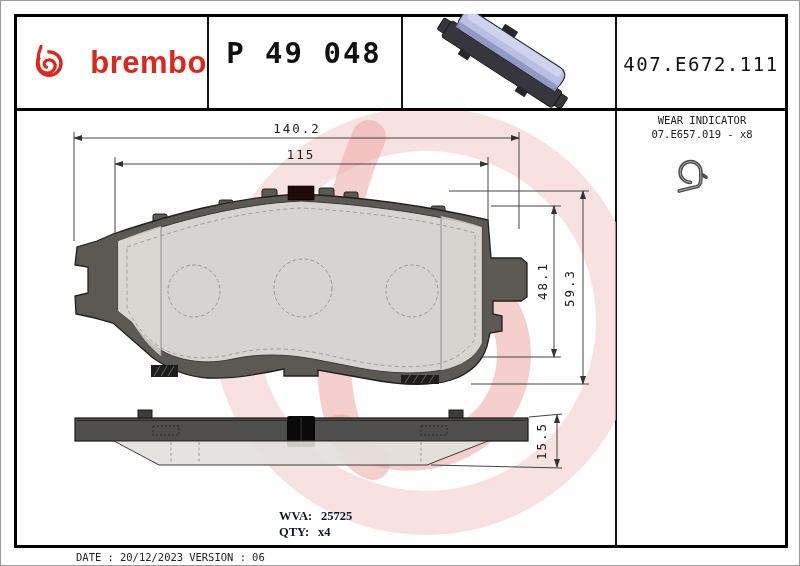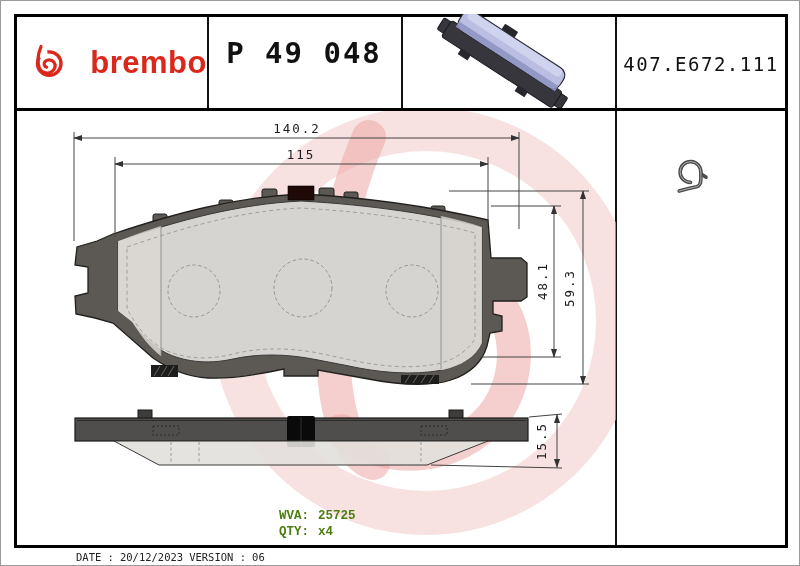--- a/index.html
+++ b/index.html
@@ -7,22 +7,22 @@
           font-family:"Liberation Sans",sans-serif;border:1px solid #9a9a9a;box-sizing:border-box;}
   .frame{position:absolute;left:13px;top:13px;width:774px;height:534px;border:3px solid #000;box-sizing:border-box;}
   .vdiv{position:absolute;width:2px;background:#111;}
   .hdiv{position:absolute;height:3px;background:#000;}
   .cell{position:absolute;display:flex;align-items:center;justify-content:center;}
   .wordmark{font-weight:bold;font-size:31px;letter-spacing:0.5px;color:#da291c;}
   .partno{font-family:"DejaVu Sans Mono",monospace;font-weight:bold;font-size:29px;letter-spacing:2px;color:#111;}
   .catno{font-family:"DejaVu Sans Mono",monospace;font-size:19px;letter-spacing:1.5px;color:#111;}
   .wearbox{position:absolute;left:615px;top:112px;width:172px;text-align:center;
            font-family:"DejaVu Sans Mono",monospace;font-size:10.5px;font-weight:500;color:#1b1b1b;line-height:14px;}
-  .wvaqty{position:absolute;left:278px;top:507px;font-family:Liberation Mono, monospace;
-          font-weight:bold;font-size:12.5px;color:#4d7c0f;line-height:16px;}
+  .wvaqty{position:absolute;left:278px;top:507px;font-family:Liberation Serif, serif;
+          font-weight:bold;font-size:12.5px;color:#0f172a;line-height:16px;}
   .wvaqty .row span{margin-right:9px;}
   .dateline{position:absolute;left:75px;top:550px;font-family:"DejaVu Sans Mono",monospace;
             font-size:10.5px;color:#222;}
   .dateline span{margin-right:6px;margin-top:23px;}
   svg{display:block;}
 </style>
 </head>
 <body>
 
 <div class="canvas">
@@ -59,20 +59,24 @@
         <rect x="-57" y="-22" width="114" height="9" rx="4" fill="#d3d7f0" opacity="0.85"></rect>
         <rect x="-61" y="-6" width="122" height="6.5" fill="#8f95c2" opacity="0.9"></rect>
       </g>
     </svg>
   </div>
 
   <div class="cell" style="left:615px;top:16px;width:170px;height:94px;">
     <span class="catno">407.E672.111</span>
   </div>
 
+  <div class="wearbox">
+    <div>WEAR INDICATOR</div>
+    <div>07.E657.019 - x8</div>
+  </div>
   <svg width="52" height="56" viewBox="0 0 60 60" style="position:absolute;left:673px;top:143px;">
     <path d="M 6 52 C 13 50 21 48 26 47 C 30 46 31 42 31 38 L 31 31 A 12 12 0 1 0 19 42" fill="none" stroke="#4c4c4c" stroke-width="4.2" stroke-linecap="round"></path>
     <path d="M 31 32 L 37 36" fill="none" stroke="#4c4c4c" stroke-width="4" stroke-linecap="round"></path>
     <path d="M 6 52 C 13 50 21 48 26 47 C 30 46 31 42 31 38 L 31 31 A 12 12 0 1 0 19 42" fill="none" stroke="#ffffff" stroke-width="1" opacity="0.65" stroke-linecap="round"></path>
   </svg>
 
   <svg width="602" height="437" viewBox="13 110 602 437" style="position:absolute;left:13px;top:110px;">
     <defs>
       <marker id="arr" viewBox="0 0 10 10" refX="9" refY="5" markerWidth="9" markerHeight="9" orient="auto-start-reverse">
         <path d="M0 1.6 L10 5 L0 8.4 z" fill="#333"></path>

